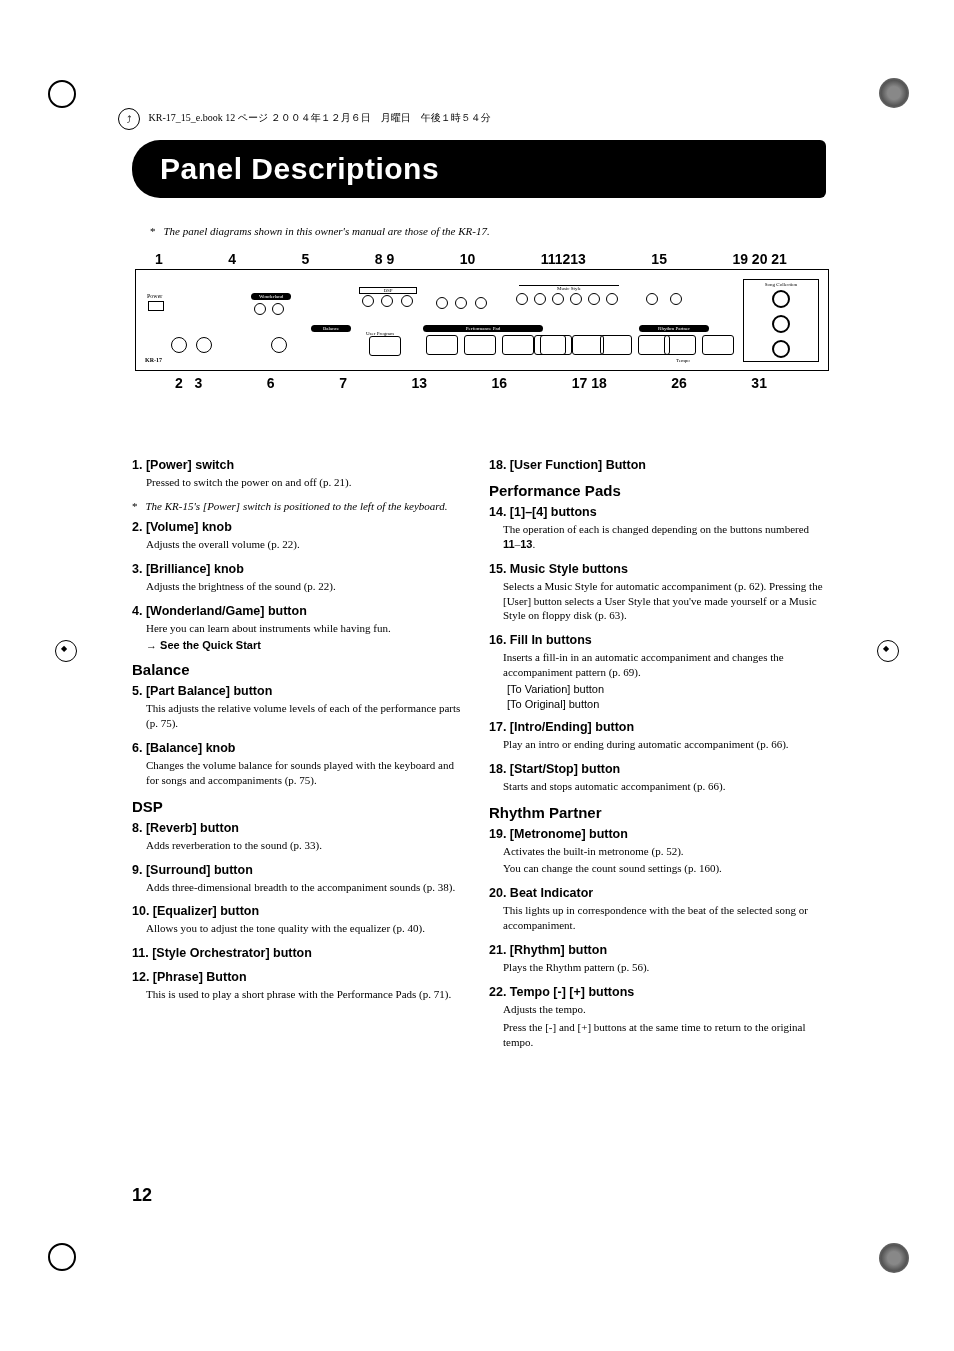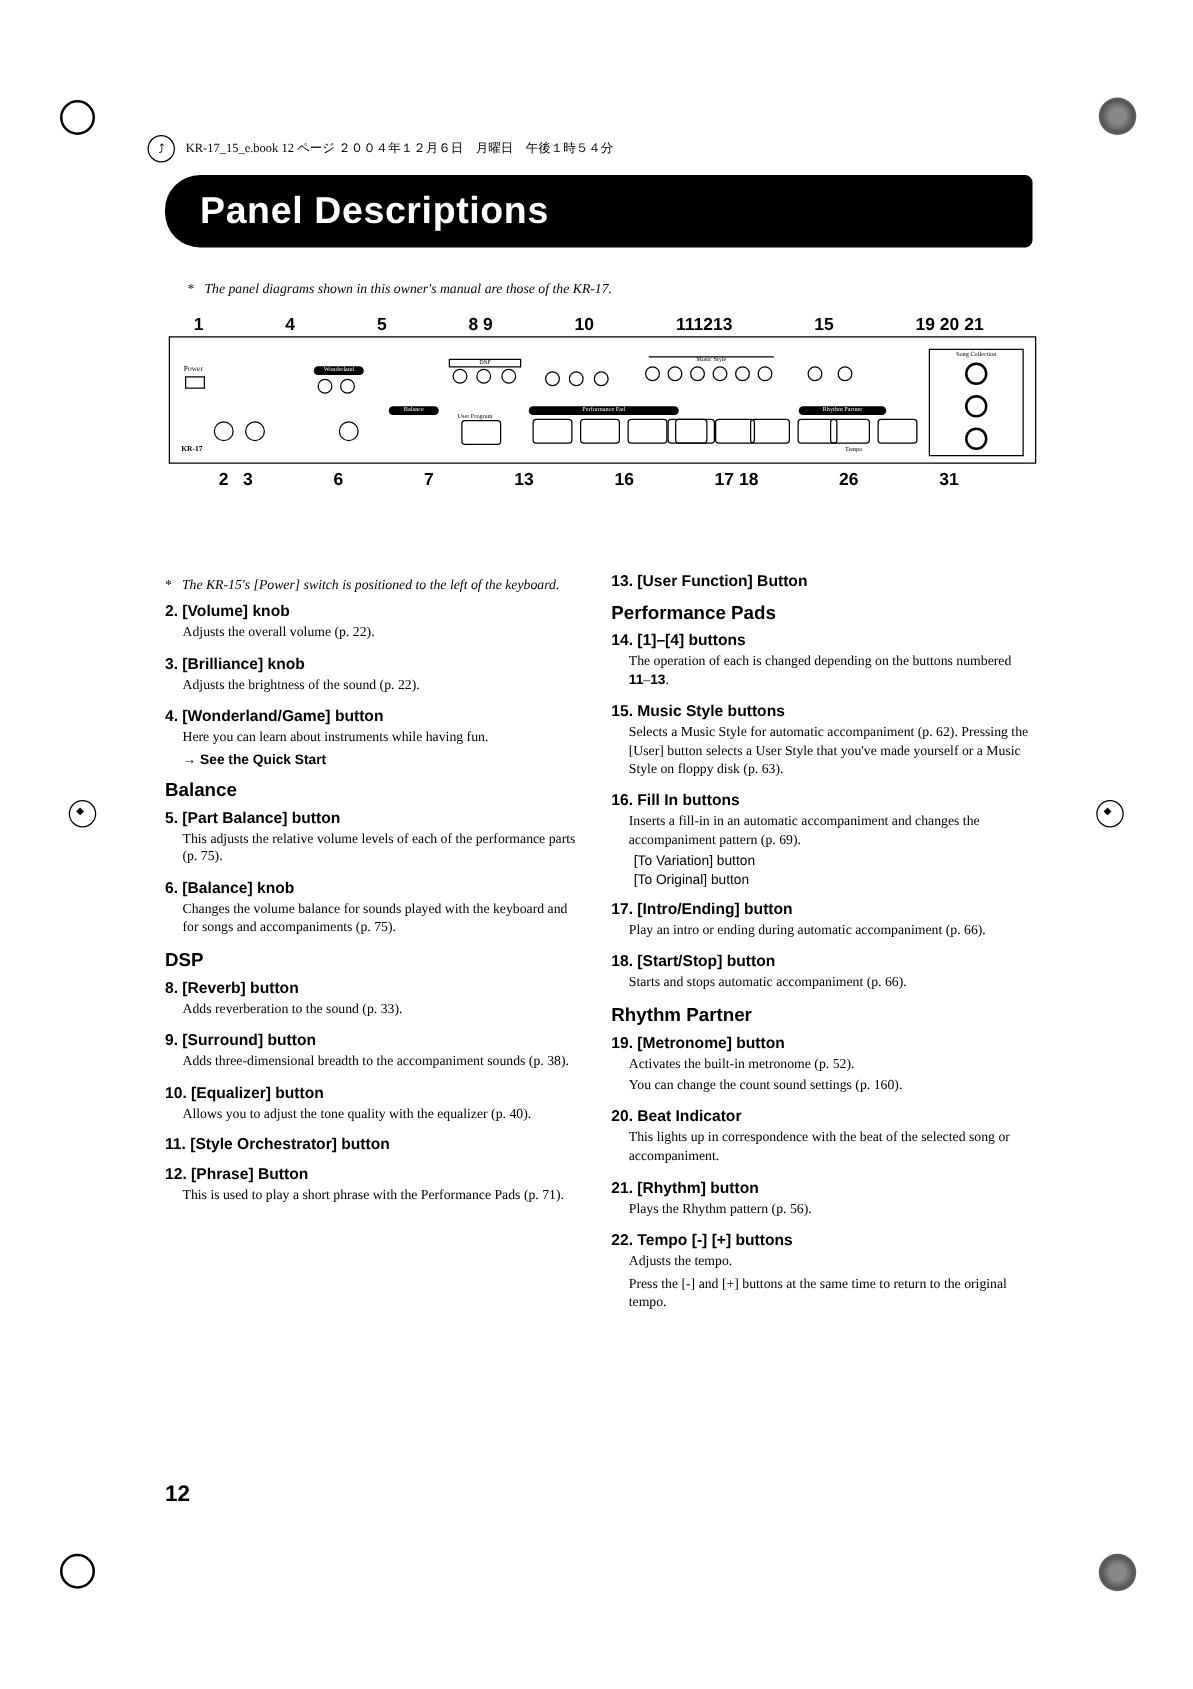--- a/index.html
+++ b/index.html
@@ -286,20 +286,26 @@
     <span><span>17</span>&nbsp;<span>18</span></span>
     <span>26</span>
     <span>31</span>
   </div>
 </div>
 
 <div class="columns">
 
   <div class="col">
 
+    <div class="item">
+      <div class="item-title">1.  [Power] switch</div>
+      <div class="item-desc">
+            <p>Pressed to switch the power on and off (p. 21).</p>
+          </div>
+    </div>
     <div class="sub-note">The KR-15's [Power] switch is positioned to the left of the keyboard.</div>
 
     <div class="item">
       <div class="item-title">2.  [Volume] knob</div>
       <div class="item-desc">
             <p>Adjusts the overall volume (p. 22).</p>
           </div>
     </div>
     <div class="item">
       <div class="item-title">3.  [Brilliance] knob</div>
@@ -354,21 +360,21 @@
     <div class="item">
       <div class="item-title">12. [Phrase] Button</div>
       <div class="item-desc">
             <p>This is used to play a short phrase with the Performance Pads (p. 71).</p>
           </div>
     </div>
   </div>
 
   <div class="col">
     <div class="item">
-      <div class="item-title">13. [User Function] Button</div>
+      <div class="item-title">18. [User Function] Button</div>
     </div>
 
     <div class="section-head">Performance Pads</div>
 
     <div class="item">
       <div class="item-title">14. [1]–[4] buttons</div>
       <div class="item-desc">
             <p><span>The operation of each is changed depending on the buttons numbered </span><b class="inline">11</b><span>–</span><b class="inline">13</b><span>.</span></p>
           </div>
     </div>

